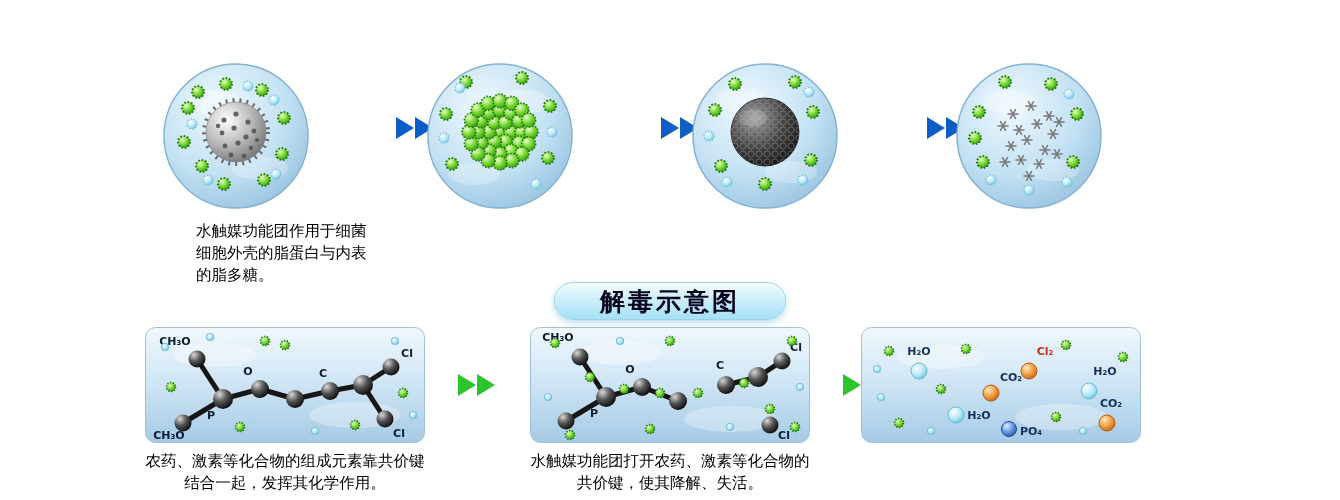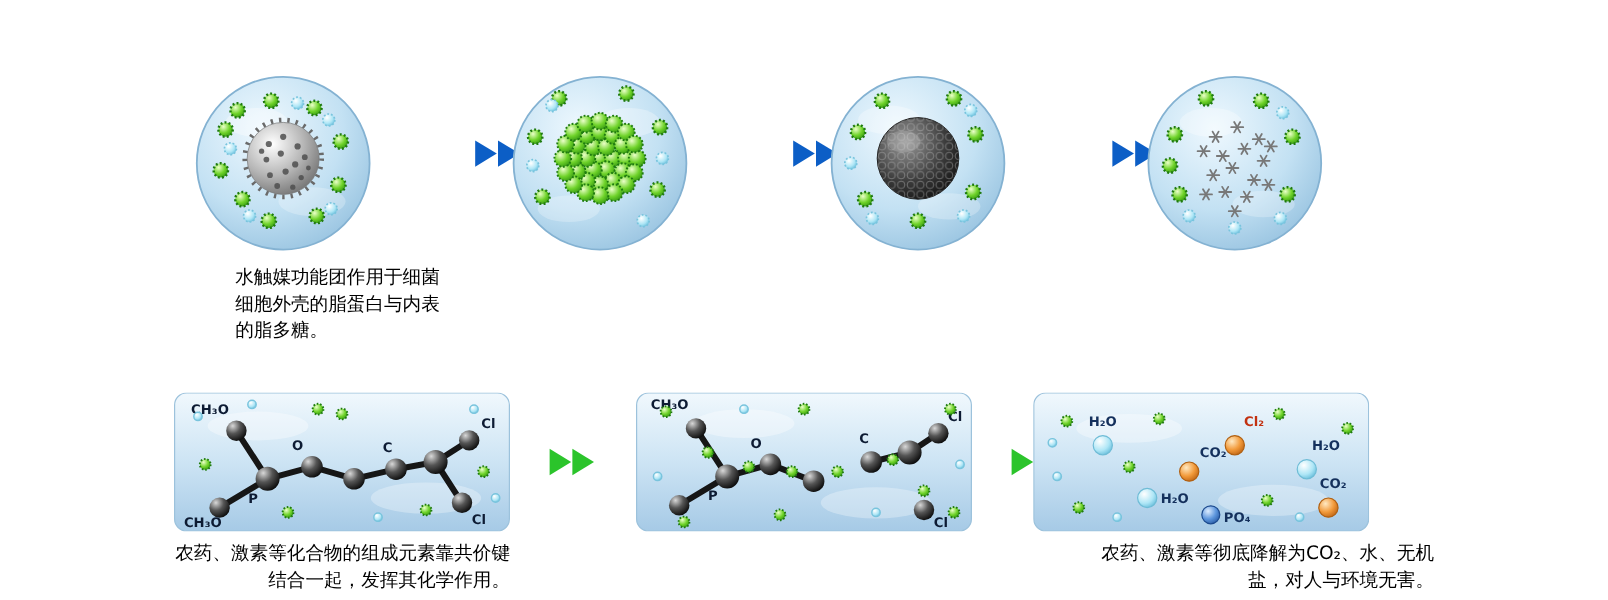--- a/index.html
+++ b/index.html
@@ -23,21 +23,21 @@
   .caption{font-size:15.5px;line-height:1.42;color:#000;max-width:172px;margin:6px auto 0}
 
   .arrow{position:absolute;width:44px;height:30px}
   #arrow-k1{left:393px;top:113px}#arrow-k2{left:658px;top:113px}#arrow-k3{left:924px;top:113px}
   #arrow-d1{left:455px;top:370px}#arrow-d2{left:840px;top:370px}
 
   .panel{position:absolute;top:327px;width:280px}
   #panel-1{left:145px}#panel-2{left:530px}#panel-3{left:861px}
   .panel svg.pimg{width:280px;height:116px;display:block}
 
-  .panel-caption{position:absolute;top:450px;width:280px;text-align:right;
+  .panel-caption{position:absolute;top:450px;width:280px;text-align:center;
       font-size:15.5px;line-height:1.45;color:#000}
   #pcap-1{left:145px}#pcap-2{left:530px}#pcap-3{left:915px}
 
   .mol-label text{font-size:11px;font-weight:bold;fill:#0d1b33;text-anchor:middle;
       font-family:"DejaVu Sans","Liberation Sans",sans-serif}
   .prod-label text{font-size:11px;font-weight:bold;fill:#14305c;text-anchor:middle;
       font-family:"DejaVu Sans","Liberation Sans",sans-serif}
   .prod-label text.red{fill:#c23110}
 </style>
 </head>
@@ -295,20 +295,23 @@
           <use href="#pG" x="50" y="20"></use>
         <use href="#pG" x="20" y="76"></use>
         <use href="#pC" x="36" y="118"></use>
           <use href="#pC" x="112" y="120"></use>
           <use href="#pC" x="114" y="32"></use>
           <use href="#pC" x="74" y="128"></use>
       </g>
     </svg>
   </div>
 
+  <div class="title-pill" id="title-detox">
+    <span>解毒示意图</span>
+  </div>
 
   <div class="panel" id="panel-1">
     <svg class="pimg" viewBox="0 0 280 116">
       <rect x="0.5" y="0.5" width="279" height="115" rx="10" fill="url(#gPanel)" stroke="#9cc2dc"></rect>
       <ellipse cx="70" cy="28" rx="42" ry="12" fill="#fff" opacity="0.35"></ellipse>
       <ellipse cx="210" cy="88" rx="46" ry="13" fill="#fff" opacity="0.3"></ellipse>
       <g stroke="#161616" stroke-width="5" stroke-linecap="round">
         <line x1="52" y1="32" x2="78" y2="72"></line>
           <line x1="38" y1="96" x2="78" y2="72"></line>
         <line x1="78" y1="72" x2="115" y2="62"></line>
@@ -450,15 +453,15 @@
         <use href="#pGs" x="80" y="62"></use>
         <use href="#pCs" x="70" y="104"></use>
           <use href="#pCs" x="222" y="104"></use>
           <use href="#pCs" x="16" y="42"></use>
         <use href="#pCs" x="20" y="70"></use>
       </g>
     </svg>
   </div>
 
   <div class="panel-caption" id="pcap-1">农药、激素等化合物的组成元素靠共价键结合一起，发挥其化学作用。</div>
-  <div class="panel-caption" id="pcap-3">农药、激素等彻底降解为CO₂、水、无机盐，对人与环境无害。</div>
+  <div class="panel-caption" id="pcap-2">水触媒功能团打开农药、激素等化合物的共价键，使其降解、失活。</div>
 
 </div>
 
 </body></html>

